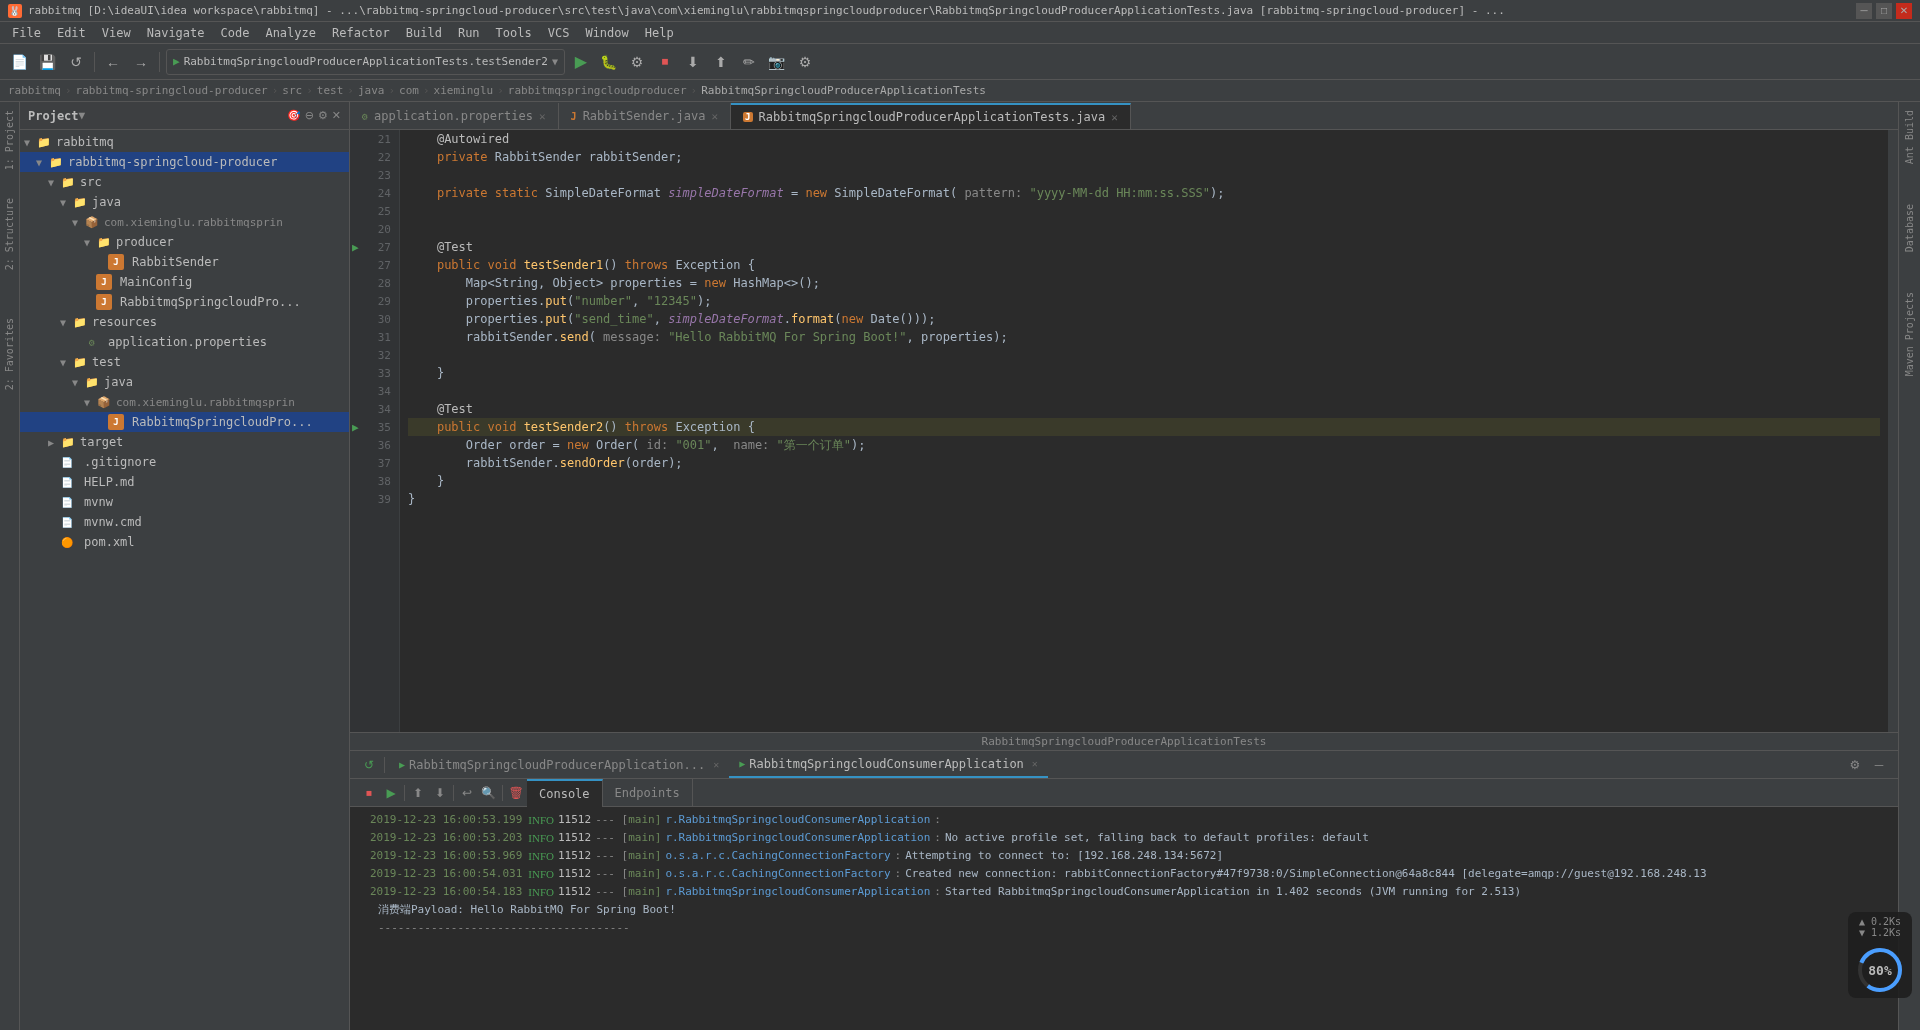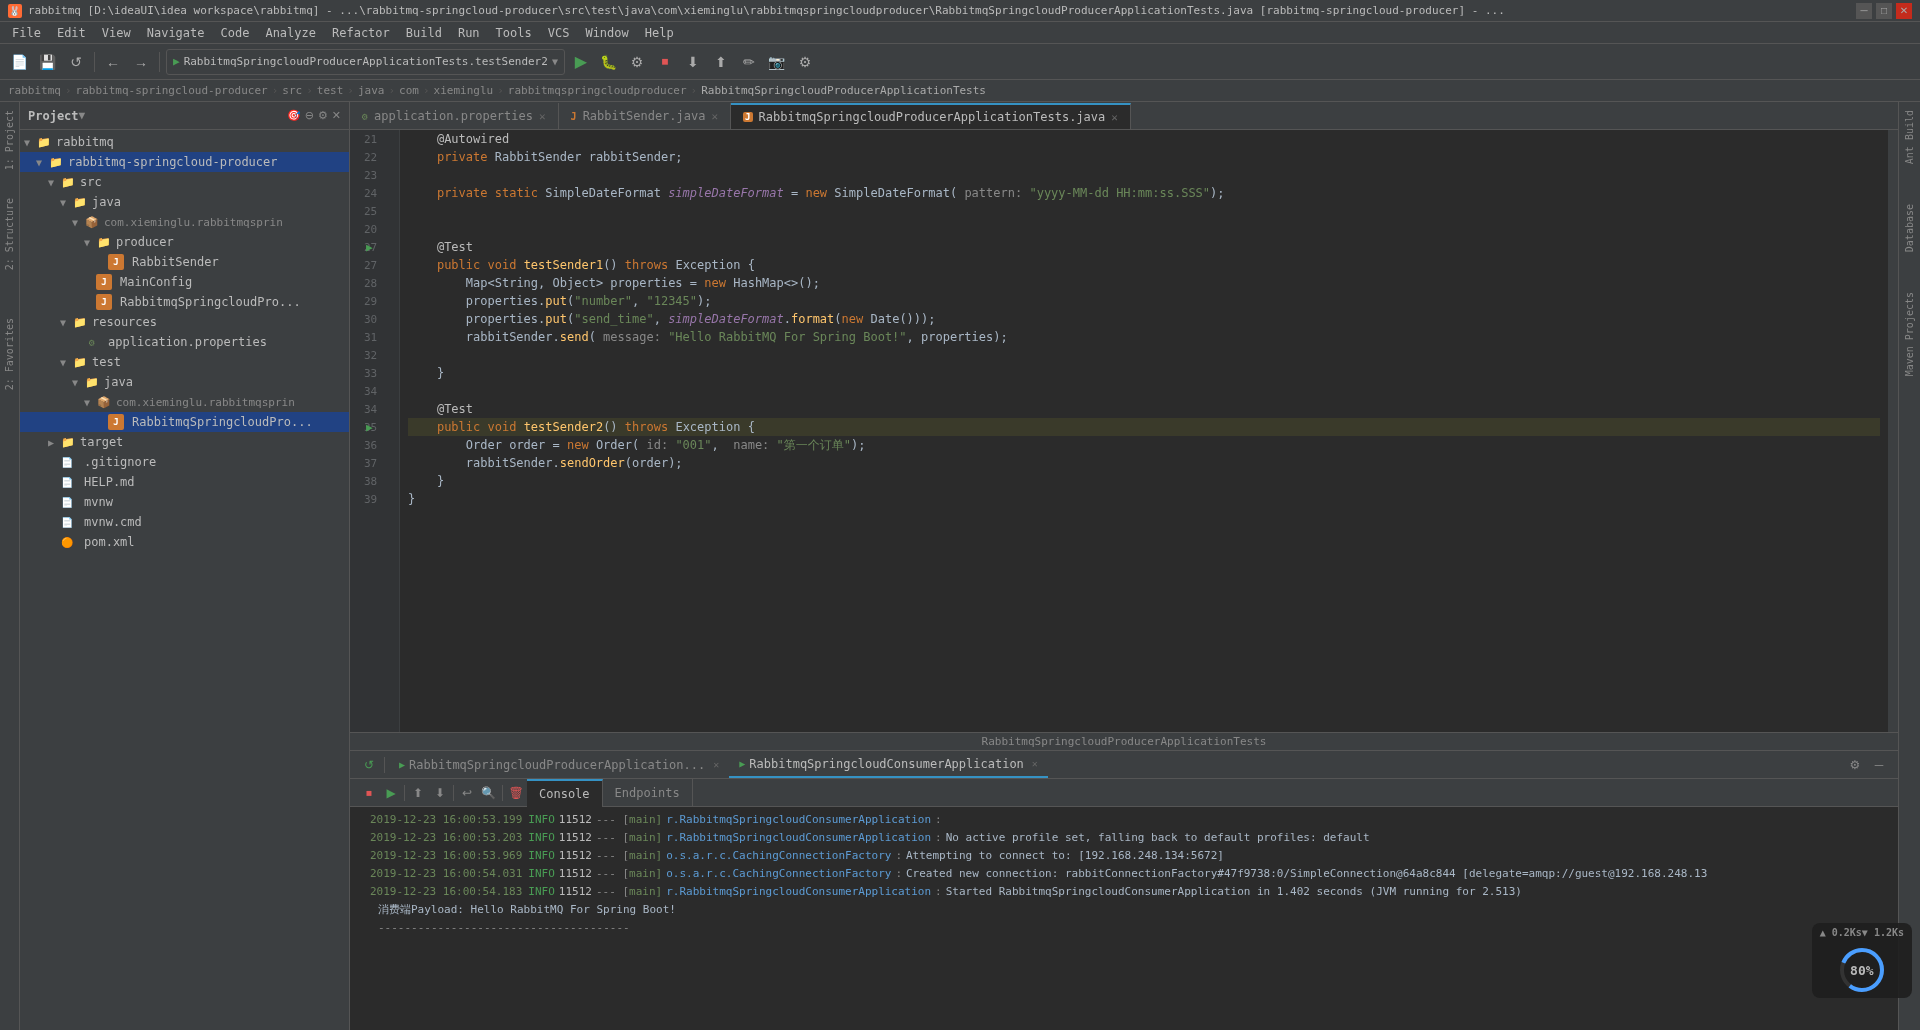--- a/index.html
+++ b/index.html
@@ -47,21 +47,21 @@
     .tree-label.package { color: #888; font-size: 11px; }
     #tabs { height: 28px; background: #3c3f41; display: flex; align-items: flex-end; border-bottom: 1px solid #555; }
     .tab { height: 26px; padding: 0 12px; display: flex; align-items: center; gap: 6px; font-size: 12px; color: #888; border-right: 1px solid #555; cursor: pointer; background: #3c3f41; min-width: 120px; position: relative; }
     .tab.active { background: #2b2b2b; color: #bbb; border-top: 2px solid #3592c4; }
     .tab-close { font-size: 11px; color: #666; cursor: pointer; }
     .tab-icon-j { color: #cc7832; font-weight: bold; font-size: 11px; }
     .tab-icon-p { color: #6a8759; font-size: 11px; }
 
     
     #code-editor { flex: 1; display: flex; background: #2b2b2b; overflow: hidden; position: relative; }
-    #gutter { width: 50px; background: #313335; border-right: 1px solid #3c3f41; padding-top: 0; display: flex; flex-direction: column; align-items: center; }
+    #gutter { width: 50px; background: #313335; border-right: 1px solid #3c3f41; padding-top: 0; display: flex; flex-direction: column; }
     .line-num { height: 18px; display: flex; align-items: center; justify-content: flex-end; padding-right: 8px; font-size: 11px; color: #606366; position: relative; }
     #code-content { flex: 1; overflow: auto; padding: 0 8px; }
     .code-line { height: 18px; display: flex; align-items: center; white-space: pre; font-size: 12px; line-height: 18px; }
     .kw { color: #cc7832; }
     .str { color: #6a8759; }
     .ann { color: #bbb; }
     .method { color: #ffc66d; }
 
     
     #right-sidebar { width: 22px; background: #3c3f41; border-left: 1px solid #555; display: flex; flex-direction: column; align-items: center; padding-top: 4px; gap: 2px; }
@@ -72,21 +72,21 @@
     .bottom-tab { height: 28px; padding: 0 12px; display: flex; align-items: center; gap: 6px; font-size: 12px; color: #888; cursor: pointer; border-right: 1px solid #555; }
     .bottom-tab.active { background: #2b2b2b; color: #bbb; border-top: 2px solid #3592c4; }
     .bottom-tab-label { font-size: 12px; }
     #bottom-toolbar { height: 28px; background: #3c3f41; display: flex; align-items: center; justify-content: space-between; padding: 0 8px; border-bottom: 1px solid #555; }
     #run-tabs { display: flex; align-items: center; gap: 0; }
     .run-tab { height: 26px; padding: 0 10px; font-size: 12px; color: #888; cursor: pointer; display: flex; align-items: center; gap: 4px; }
     .run-tab.active { color: #bbb; border-bottom: 2px solid #3592c4; }
     #console-content { flex: 1; overflow-y: auto; padding: 4px 20px; font-size: 11px; }
     .console-line { height: 18px; display: flex; align-items: center; white-space: nowrap; font-size: 11px; line-height: 18px; }
     .log-time { color: #6a8759; margin-right: 6px; }
-    .log-level-info { color: #499c54; margin-right: 4px; }
+    .log-level-info { color: #499c54; margin-right: 4px; font-family: Liberation Serif, serif; }
     .log-pid { color: #bbb; margin-right: 4px; }
     .log-thread { color: #6a8759; margin-right: 4px; }
     .log-class { color: #5c9bd4; margin-right: 4px; }
     .log-colon { color: #888; margin-right: 4px; }
     .log-msg { color: #a9b7c6; }
     .console-output { color: #a9b7c6; margin-left: 8px; font-size: 11px; }
     .console-dashes { color: #888; }
     .btm-btn { width: 22px; height: 22px; background: none; border: none; color: #888; cursor: pointer; font-size: 12px; display: flex; align-items: center; justify-content: center; border-radius: 2px; }
     .btm-btn.red { color: #e05555; }
     .btm-btn-sep { width: 1px; height: 16px; background: #555; margin: 0 2px; }
@@ -607,21 +607,21 @@
   </div>
 
   <div id="right-sidebar">
     <div class="vert-label">Ant Build</div>
     <div style="margin-top:30px;" class="vert-label">Database</div>
     <div style="margin-top:30px;" class="vert-label">Maven Projects</div>
   </div>
 </div>
 
 <div id="speed-widget" style="position:fixed; bottom:32px; right:8px; background:rgba(30,30,30,0.9); border-radius:8px; padding:4px 8px; display:flex; align-items:center; gap:8px; z-index:100;">
-  <div style="display:flex; flex-direction:row; font-size:10px;font-weight:bold;">
+  <div style="display:flex; flex-direction:column; font-size:10px;">
     <span style="color:#888;">▲ 0.2Ks</span>
     <span style="color:#888;">▼ 1.2Ks</span>
   </div>
 
   <div style="position:relative; width:48px; height:48px;">
     <svg width="48" height="48" viewBox="0 0 48 48">
       <circle cx="24" cy="24" r="20" fill="none" stroke="#333" stroke-width="4"></circle>
       <circle cx="24" cy="24" r="20" fill="none" stroke="#4a9eff" stroke-width="4" stroke-dasharray="100.5 25.5" stroke-dashoffset="25" transform="rotate(-90 24 24)"></circle>
     </svg>
     <div style="position:absolute; top:50%; left:50%; transform:translate(-50%,-50%); font-size:13px; font-weight:bold; color:#bbb;">80%</div>

